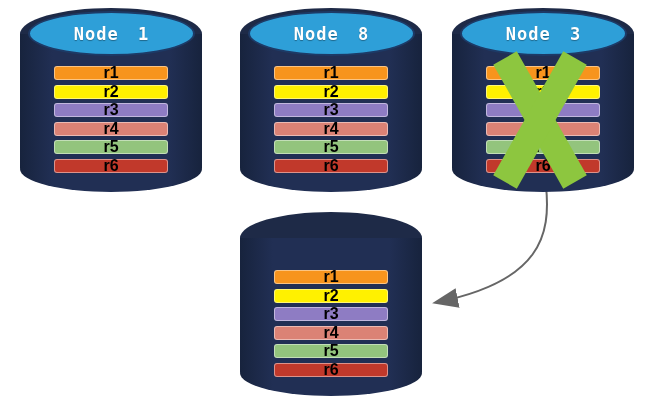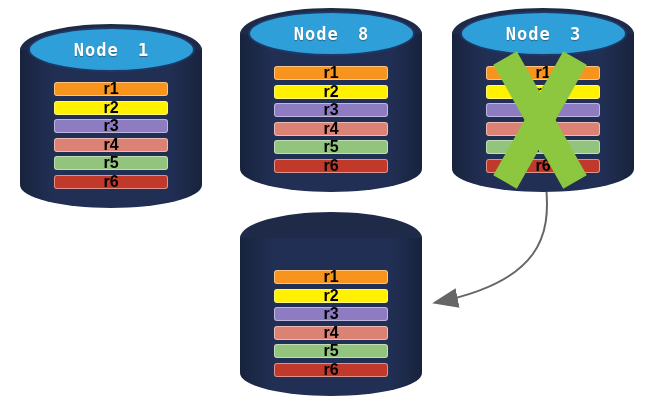--- a/index.html
+++ b/index.html
@@ -68,21 +68,21 @@
 
   <svg class="arrow-layer" viewBox="0 0 646 402" xmlns="http://www.w3.org/2000/svg">
     <defs>
       <marker id="ah" markerWidth="13" markerHeight="10" refX="10" refY="5" orient="auto">
         <path d="M0,0 L13,5 L0,10 Z" fill="#666666"></path>
       </marker>
     </defs>
     <path d="M 546 186 C 551 235 541 281 438 302" fill="none" stroke="#666666" stroke-width="2" marker-end="url(#ah)" style="stroke: rgb(102, 102, 102);"></path>
   </svg>
 
-  <div class="node" style="left:20px;top:24px;padding-left:40px;">
+  <div class="node" style="left:20px;top:8px;padding-left:40px;">
     <div class="cyl-top-back"></div>
     <div class="cyl-side"></div>
     <div class="cyl-bottom"></div>
     <div class="cyl-top">
       <span class="node-label">Node 1</span>
     </div>
     <div class="bars">
       <div class="bar" style="background-color: rgb(247, 148, 29);">r1</div>
       <div class="bar" style="background-color: rgb(255, 241, 0);">r2</div>
       <div class="bar" style="background-color: rgb(142, 124, 195);">r3</div>

